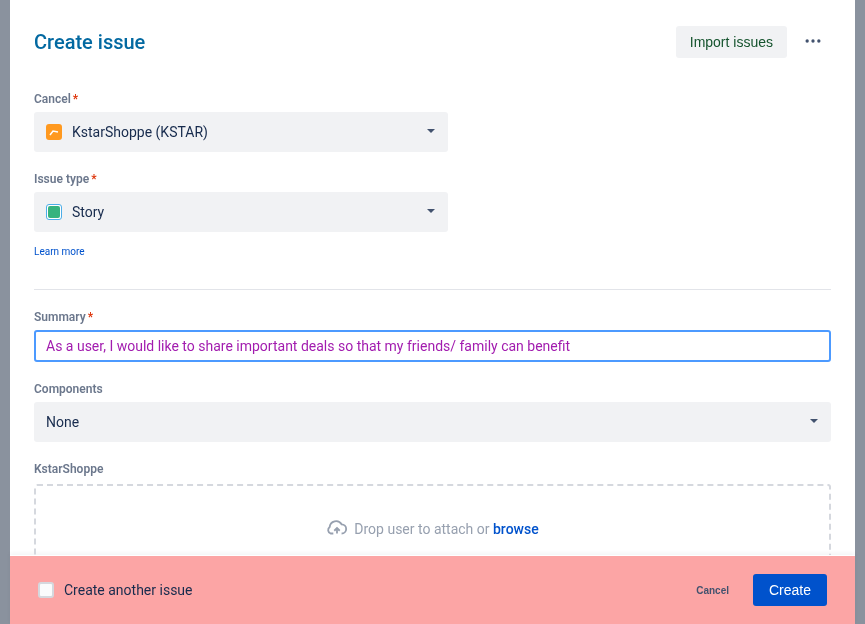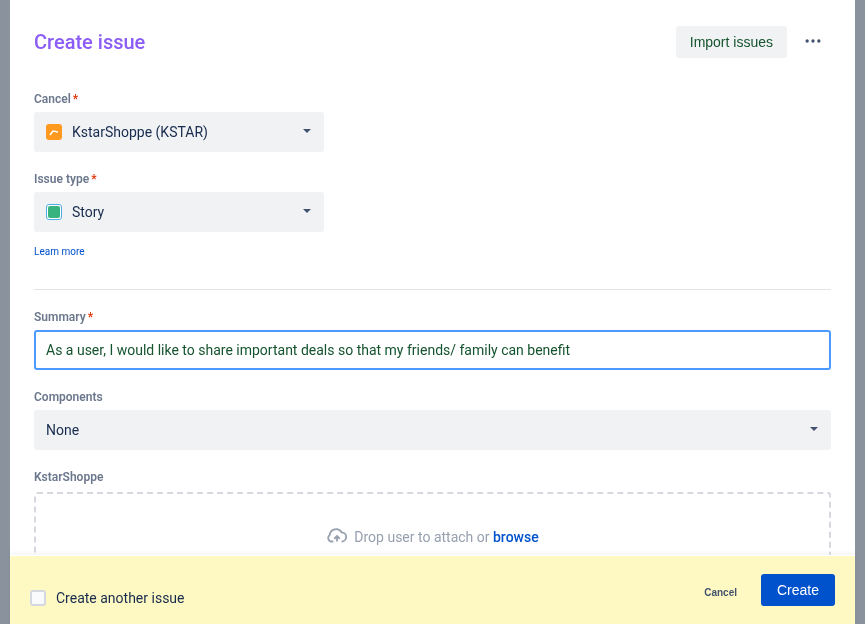--- a/index.html
+++ b/index.html
@@ -22,21 +22,21 @@
       flex-direction: column;
     }
     .modal-header {
       display: flex;
       align-items: center;
       padding: 24px 24px 12px 24px;
     }
     .modal-title {
       font-size: 20px;
       font-weight: 500;
-      color: #8b5cf6;
+      color: #0369a1;
       flex: 1;
     }
     .import-btn {
       background: #f1f2f4;
       border: none;
       border-radius: 3px;
       padding: 8px 14px;
       font-size: 14px;
       color: #14532d;
       cursor: pointer;
@@ -71,21 +71,21 @@
     .field-group { margin-top: 20px; }
     .field-label {
       display: block;
       font-size: 12px;
       font-weight: 600;
       color: #6b778c;
       margin-bottom: 6px;
     }
     .req { color: #de350b; margin-left: 2px; }
     .select-field {
-      width: 290px;
+      width: 414px;
       height: 40px;
       background: #f1f2f4;
       border: 2px solid transparent;
       border-radius: 3px;
       display: flex;
       align-items: center;
       padding: 0 10px;
       cursor: pointer;
       position: relative;
     }
@@ -119,27 +119,27 @@
       color: #0052cc;
       text-decoration: none;
     }
     .divider {
       border: none;
       border-top: 1px solid #e2e4e9;
       margin-top: 30px;
     }
     .text-input {
       width: 100%;
-      height: 40px;
+      height: 32px;
       border: 2px solid #4c9aff;
       border-radius: 3px;
       background: #fff;
       padding: 13px 10px;
       font-size: 14px;
-      color: #14532d;
+      color: #a21caf;
       font-family: inherit;
       outline: none;
     }
     .dropzone {
       margin-top: 8px;
       border: 2px dashed #d5d8de;
       border-radius: 3px;
       height: 90px;
       display: flex;
       align-items: center;
@@ -150,24 +150,24 @@
     }
     .dropzone-browse {
       color: #0052cc;
       font-weight: 500;
       cursor: pointer;
     }
     .cloud-icon { color: #97a0af; }
     .modal-footer {
       border-top: 1px solid #ffffff;
       box-shadow: 0 -2px 4px rgba(9,30,66,0.05);
-      padding: 18px 20px;
-      display: flex;
-      align-items: flex-end;
-      background: #fef9c3;
+      padding: 18px 28px;
+      display: flex;
+      align-items: center;
+      background: #fca5a5;
     }
     .checkbox-wrap {
       display: flex;
       align-items: center;
       gap: 10px;
       font-size: 14px;
       color: #172b4d;
       cursor: pointer;
     }
     .chk {

